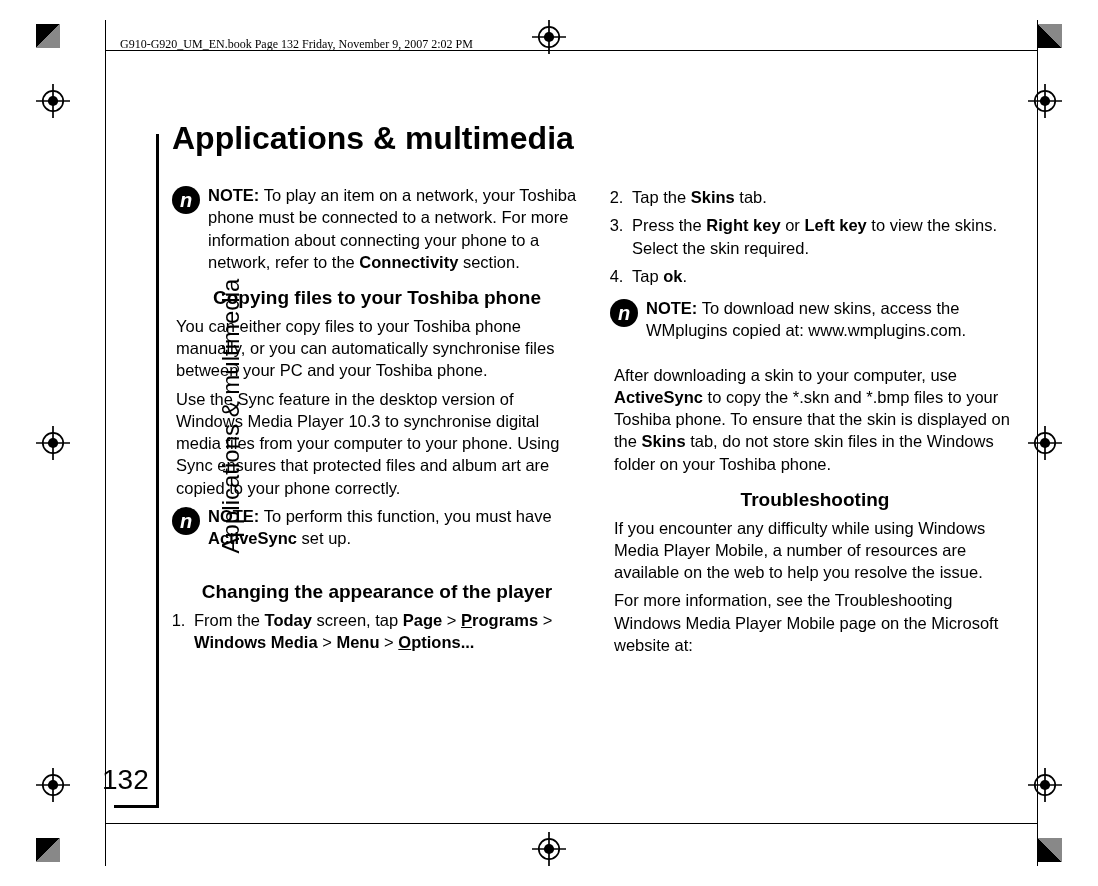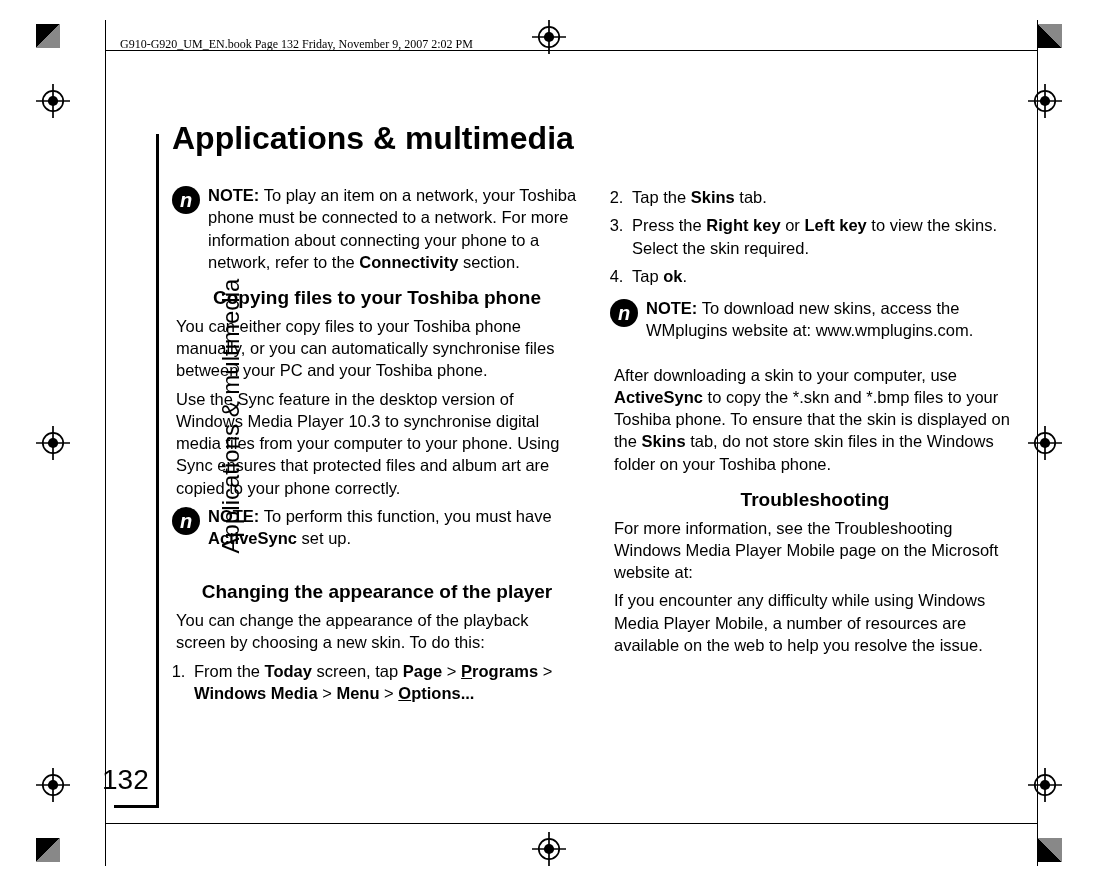--- a/index.html
+++ b/index.html
@@ -229,21 +229,20 @@
       <div class="p">Use the Sync feature in the desktop version of Windows Media Player 10.3 to synchronise digital media files from your computer to your phone. Using Sync ensures that protected files and album art are copied to your phone correctly.</div>
 
       <div class="note-block">
         <div class="note-icon">n</div>
         <div>
           <b>NOTE:</b><span> To perform this function, you must have </span><b>ActiveSync</b><span> set up.</span>
         </div>
       </div>
 
       <div class="h2" style="margin-top:30px">Changing the appearance of the player</div>
-      <div class="p">You can change the appearance of the playback screen by choosing a new skin. To do this:</div>
       <div class="ol">
         <div class="li">
           <span>From the </span><b>Today</b><span> screen, tap </span><b>Page</b><span> &gt; </span><b><span class="u">P</span><span>rograms</span></b><span> &gt; </span><b>Windows Media</b><span> &gt; </span><b>Menu</b><span> &gt; </span><b><span class="u">O</span><span>ptions...</span></b>
         </div>
       </div>
     </div>
 
     <div class="col">
       <div class="ol" style="counter-reset: li 1;">
         <div class="li">
@@ -253,26 +252,26 @@
           <span>Press the </span><b>Right key</b><span> or </span><b>Left key</b><span> to view the skins. Select the skin required.</span>
         </div>
         <div class="li">
           <span>Tap </span><b>ok</b><span>.</span>
         </div>
       </div>
 
       <div class="note-block" style="margin-top:10px">
         <div class="note-icon">n</div>
         <div>
-          <b>NOTE:</b><span> To download new skins, access the WMplugins website at: www.wmplugins.com.</span>
+          <b>NOTE:</b><span> To download new skins, access the WMplugins copied at: www.wmplugins.com.</span>
         </div>
       </div>
 
       <div class="p" style="margin-top:22px">
         <span>After downloading a skin to your computer, use </span><b>ActiveSync</b><span> to copy the *.skn and *.bmp files to your Toshiba phone. To ensure that the skin is displayed on the </span><b>Skins</b><span> tab, do not store skin files in the Windows folder on your Toshiba phone.</span>
       </div>
 
       <div class="h2">Troubleshooting</div>
+      <div class="p">If you encounter any difficulty while using Windows Media Player Mobile, a number of resources are available on the web to help you resolve the issue.</div>
       <div class="p">For more information, see the Troubleshooting Windows Media Player Mobile page on the Microsoft website at:</div>
-      <div class="p">If you encounter any difficulty while using Windows Media Player Mobile, a number of resources are available on the web to help you resolve the issue.</div>
     </div>
   </div>
 </div>
 
 </body></html>

